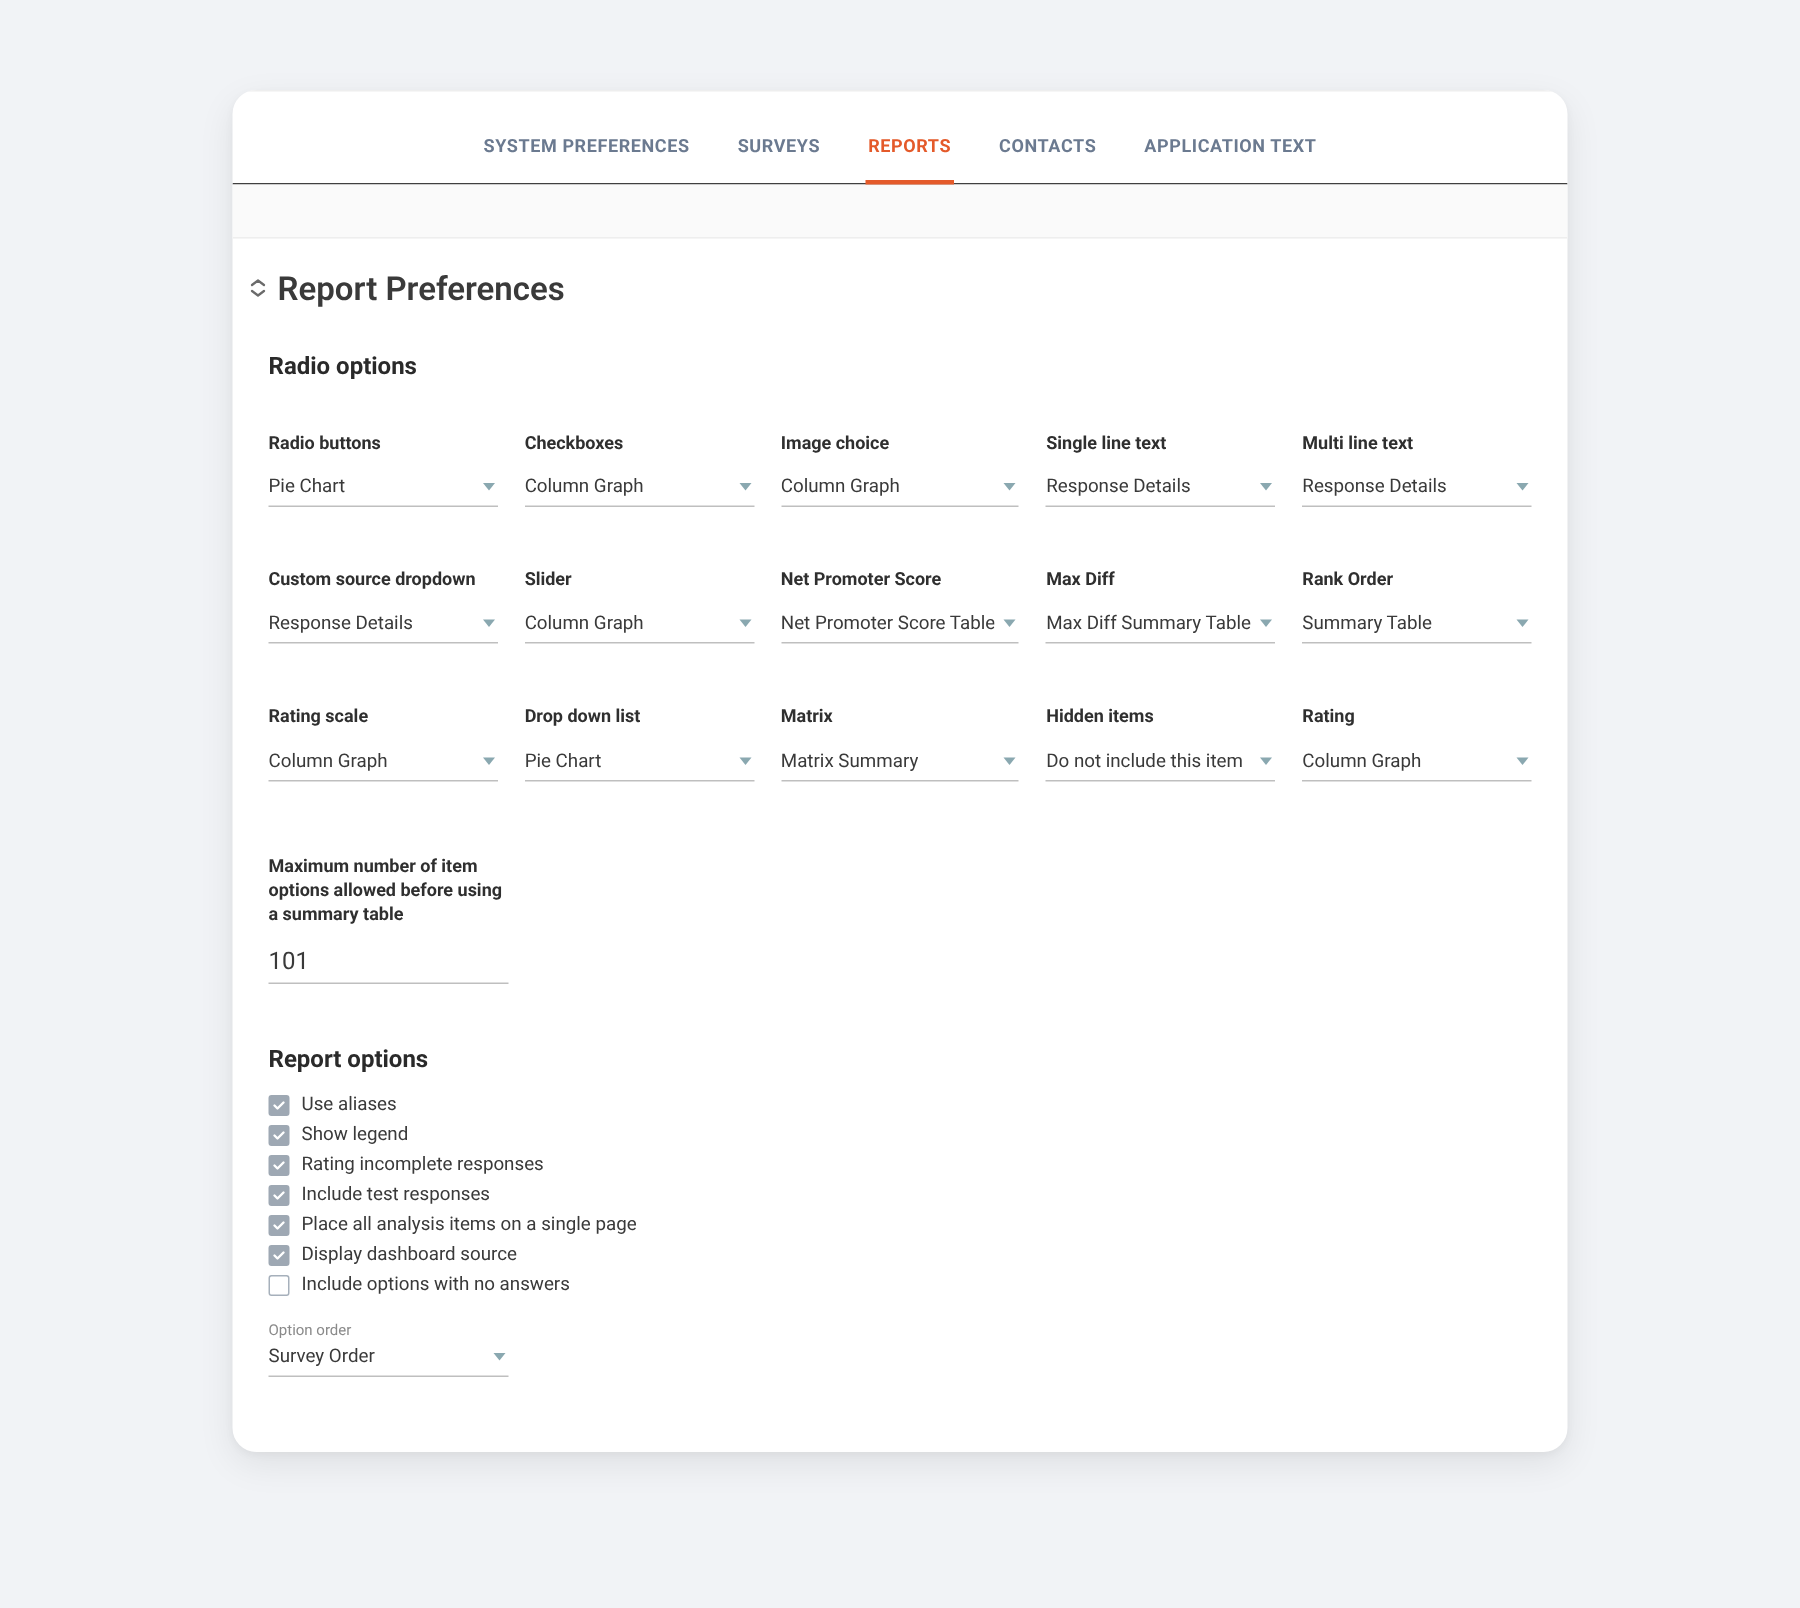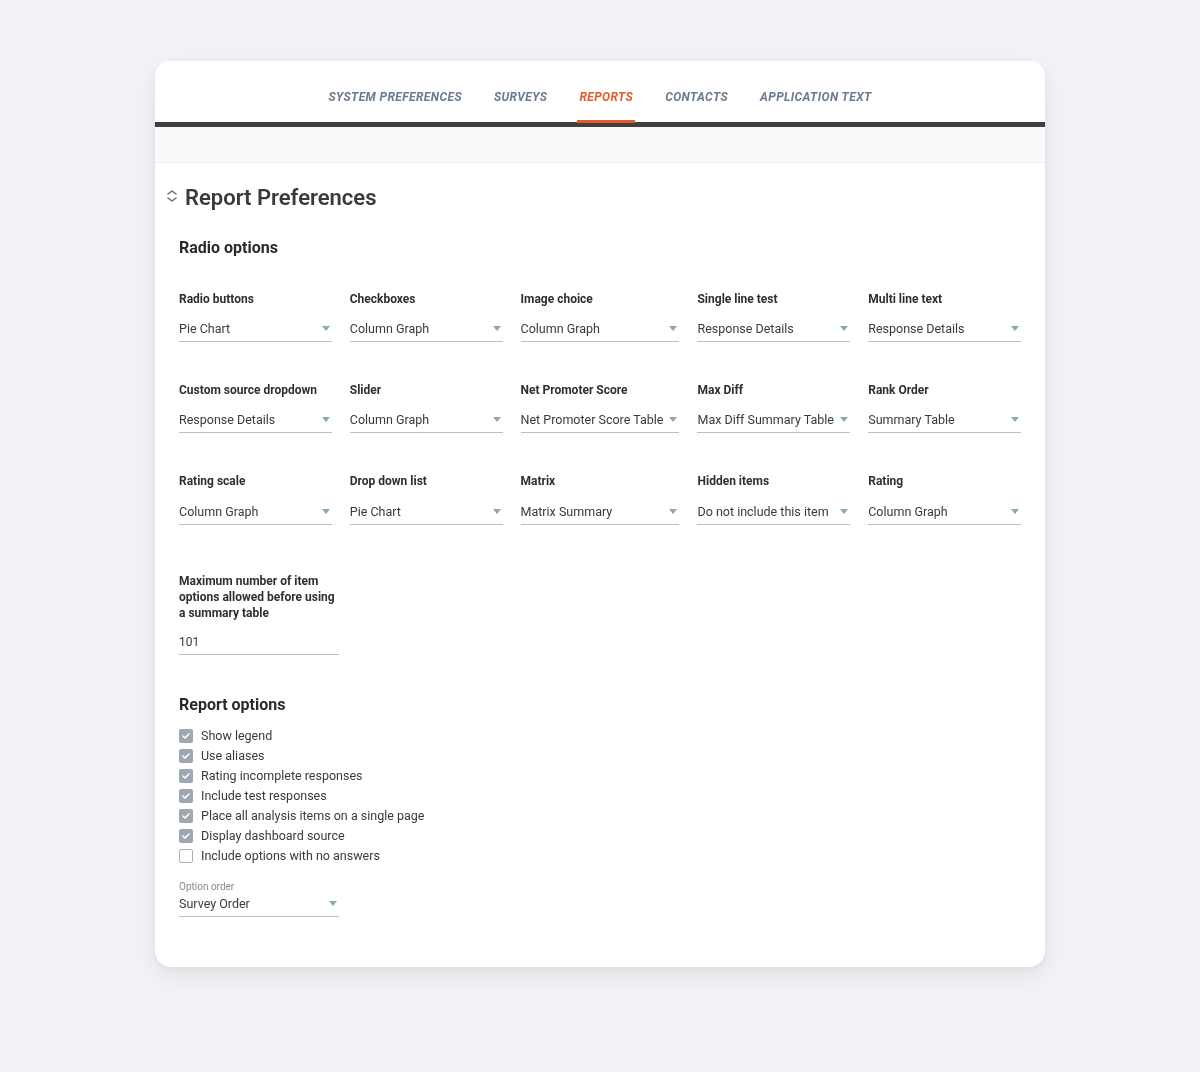--- a/index.html
+++ b/index.html
@@ -12,23 +12,22 @@
     .card {
       max-width: 890px;
       margin: 0 auto;
       background: #fff;
       border-radius: 16px;
       box-shadow: 0 8px 24px rgba(0,0,0,0.08), 0 2px 6px rgba(0,0,0,0.04);
       overflow: hidden;
     }
     .tabs-outer {
       border-top: 1px solid #eee;
-      border-bottom: 5px solid #404040;
+      border-bottom: 1px solid #404040;
       padding-top: 18px;
-      font-style: italic;
     }
     .tabs {
       display: flex;
       justify-content: center;
       gap: 28px;
       padding: 0 16px;
     }
     .tab {
       font-size: 12px;
       font-weight: 700;
@@ -107,21 +106,21 @@
       width: 0; height: 0;
       border-left: 4px solid transparent;
       border-right: 4px solid transparent;
       border-top: 5px solid #8aa8b0;
       margin-left: 6px;
       flex-shrink: 0;
     }
     .input-text {
       border: none;
       border-bottom: 1px solid #bfbfbf;
-      font-size: 12px;
+      font-size: 16px;
       padding: 4px 0 5px;
       width: 100%;
       outline: none;
       color: #3a3a3a;
       font-family: inherit;
     }
     .max-options {
       max-width: 160px;
       margin-bottom: 40px;
     }
@@ -213,21 +212,21 @@
           </div>
         </div>
         <div class="field-group">
           <label class="field-label">Image choice</label>
           <div class="select-wrap">
             <span class="select-value">Column Graph</span>
             <span class="select-caret"></span>
           </div>
         </div>
         <div class="field-group">
-          <label class="field-label">Single line test</label>
+          <label class="field-label">Single line text</label>
           <div class="select-wrap">
             <span class="select-value">Response Details</span>
             <span class="select-caret"></span>
           </div>
         </div>
         <div class="field-group">
           <label class="field-label">Multi line text</label>
           <div class="select-wrap">
             <span class="select-value">Response Details</span>
             <span class="select-caret"></span>
@@ -312,29 +311,29 @@
 
     <h2 class="section-heading" style="margin-bottom:14px">Report options</h2>
 
     <div id="report-options-list">
         <div class="checkbox-row">
           <span class="checkbox checked">
             <svg width="10" height="10" viewBox="0 0 10 10">
               <polyline points="2,5 4,7 8,3" fill="none" stroke="#fff" stroke-width="1.6" stroke-linecap="round" stroke-linejoin="round"></polyline>
             </svg>
           </span>
+          <span class="checkbox-label">Use aliases</span>
+        </div>
+        <div class="checkbox-row">
+          <span class="checkbox checked">
+            <svg width="10" height="10" viewBox="0 0 10 10">
+              <polyline points="2,5 4,7 8,3" fill="none" stroke="#fff" stroke-width="1.6" stroke-linecap="round" stroke-linejoin="round"></polyline>
+            </svg>
+          </span>
           <span class="checkbox-label">Show legend</span>
-        </div>
-        <div class="checkbox-row">
-          <span class="checkbox checked">
-            <svg width="10" height="10" viewBox="0 0 10 10">
-              <polyline points="2,5 4,7 8,3" fill="none" stroke="#fff" stroke-width="1.6" stroke-linecap="round" stroke-linejoin="round"></polyline>
-            </svg>
-          </span>
-          <span class="checkbox-label">Use aliases</span>
         </div>
         <div class="checkbox-row">
           <span class="checkbox checked">
             <svg width="10" height="10" viewBox="0 0 10 10">
               <polyline points="2,5 4,7 8,3" fill="none" stroke="#fff" stroke-width="1.6" stroke-linecap="round" stroke-linejoin="round"></polyline>
             </svg>
           </span>
           <span class="checkbox-label">Rating incomplete responses</span>
         </div>
         <div class="checkbox-row">

